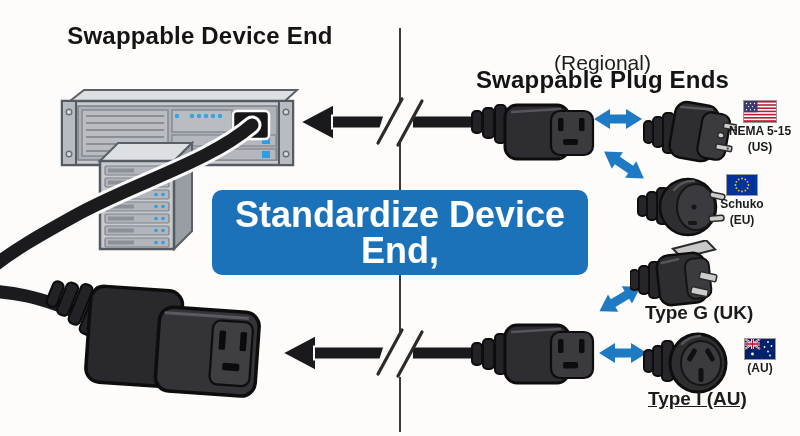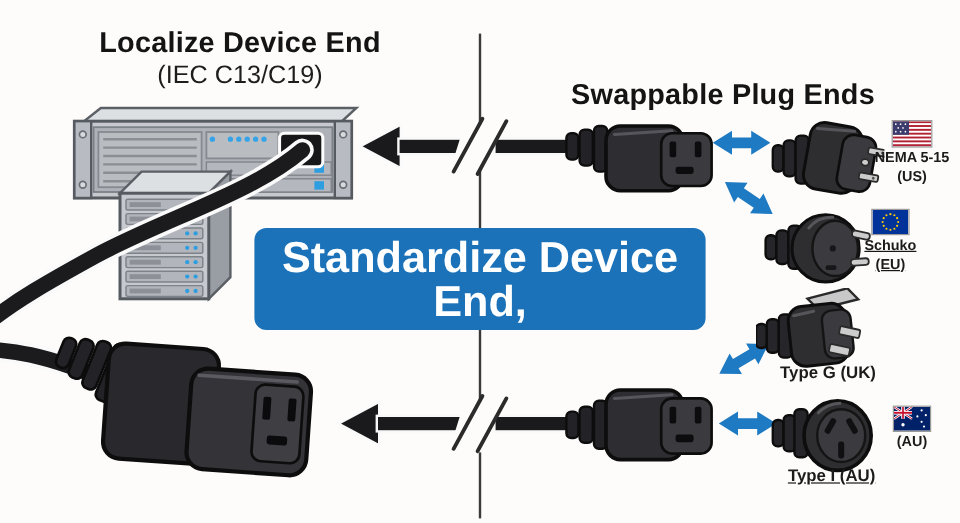--- a/index.html
+++ b/index.html
@@ -28,31 +28,31 @@
     display:flex;flex-direction:column;align-items:center;justify-content:center;
     color:#ffffff;font-size:36px;font-weight:700;line-height:36px;text-align:center;
   }
   .darr{width:52px;height:26px;}
   .darr svg{width:100%;height:100%;display:block;}
   .darr polygon{fill:var(--arrow-blue);}
   .plug-label{display:flex;flex-direction:column;align-items:center;gap:2px;}
   .flag{width:32px;height:21px;display:block;outline:1px solid #9a9a9a;}
   .flag-sm{width:30px;height:20px;}
   .lbl{font-size:12px;font-weight:700;color:#1b1b1b;line-height:14px;text-align:right;white-space:nowrap;}
-  .caption{font-size:14px;font-weight:700;color:#1b1b1b;text-align:center;white-space:nowrap;}
+  .caption{font-size:19px;font-weight:700;color:#1b1b1b;text-align:center;white-space:nowrap;}
 </style>
 </head>
 <body>
 
 <div id="stage">
 
-  <div class="abs title" style="left:30px;top:22px;width:340px;">Localize Device End</div>
-  <div class="abs subtitle" style="left:30px;top:51px;width:340px;">(IEC C13/C19)</div>
+  <div class="abs title" style="left:30px;top:22px;width:340px;">Swappable Device End</div>
 
   <div class="abs title" style="left:435px;top:22px;width:335px;margin-top:44px;">Swappable Plug Ends</div>
+  <div class="abs subtitle" style="left:435px;top:51px;width:335px;">(Regional)</div>
 
   <div class="abs divider-seg" style="top:28px;height:76px;"></div>
   <div class="abs divider-seg" style="top:141px;height:194px;"></div>
   <div class="abs divider-seg" style="top:377px;height:55px;"></div>
 
   <svg class="abs" style="left:0;top:85px;" width="310" height="350" viewBox="0 0 310 350">
 
     <g>
       <polygon points="70,16 285,16 297,5 84,5" fill="#dde0e3" stroke="#5b5f66" stroke-width="2"></polygon>
       <rect x="62" y="16" width="231" height="64" fill="#c6c9ce" stroke="#565a61" stroke-width="2.5"></rect>
@@ -318,21 +318,21 @@
           <circle cx="8.5" cy="5.6" r=".7"></circle>
         <circle cx="2.5" cy="8.7" r=".7"></circle>
           <circle cx="6.5" cy="8.7" r=".7"></circle>
           <circle cx="10.5" cy="8.7" r=".7"></circle>
       </g>
     </svg>
     <div class="lbl">NEMA 5-15</div>
     <div class="lbl">(US)</div>
   </div>
 
-  <div class="abs plug-label" style="left:704px;top:175px;width:76px;text-decoration:underline;">
+  <div class="abs plug-label" style="left:704px;top:175px;width:76px;">
     <svg class="flag flag-sm" viewBox="0 0 30 20">
       <rect width="30" height="20" fill="#003399"></rect>
       <g fill="#ffcc00">
         <circle cx="15" cy="3.5" r=".9"></circle>
           <circle cx="18.3" cy="4.4" r=".9"></circle>
           <circle cx="20.6" cy="6.8" r=".9"></circle>
         <circle cx="21.5" cy="10" r=".9"></circle>
           <circle cx="20.6" cy="13.2" r=".9"></circle>
           <circle cx="18.3" cy="15.6" r=".9"></circle>
         <circle cx="15" cy="16.5" r=".9"></circle>

